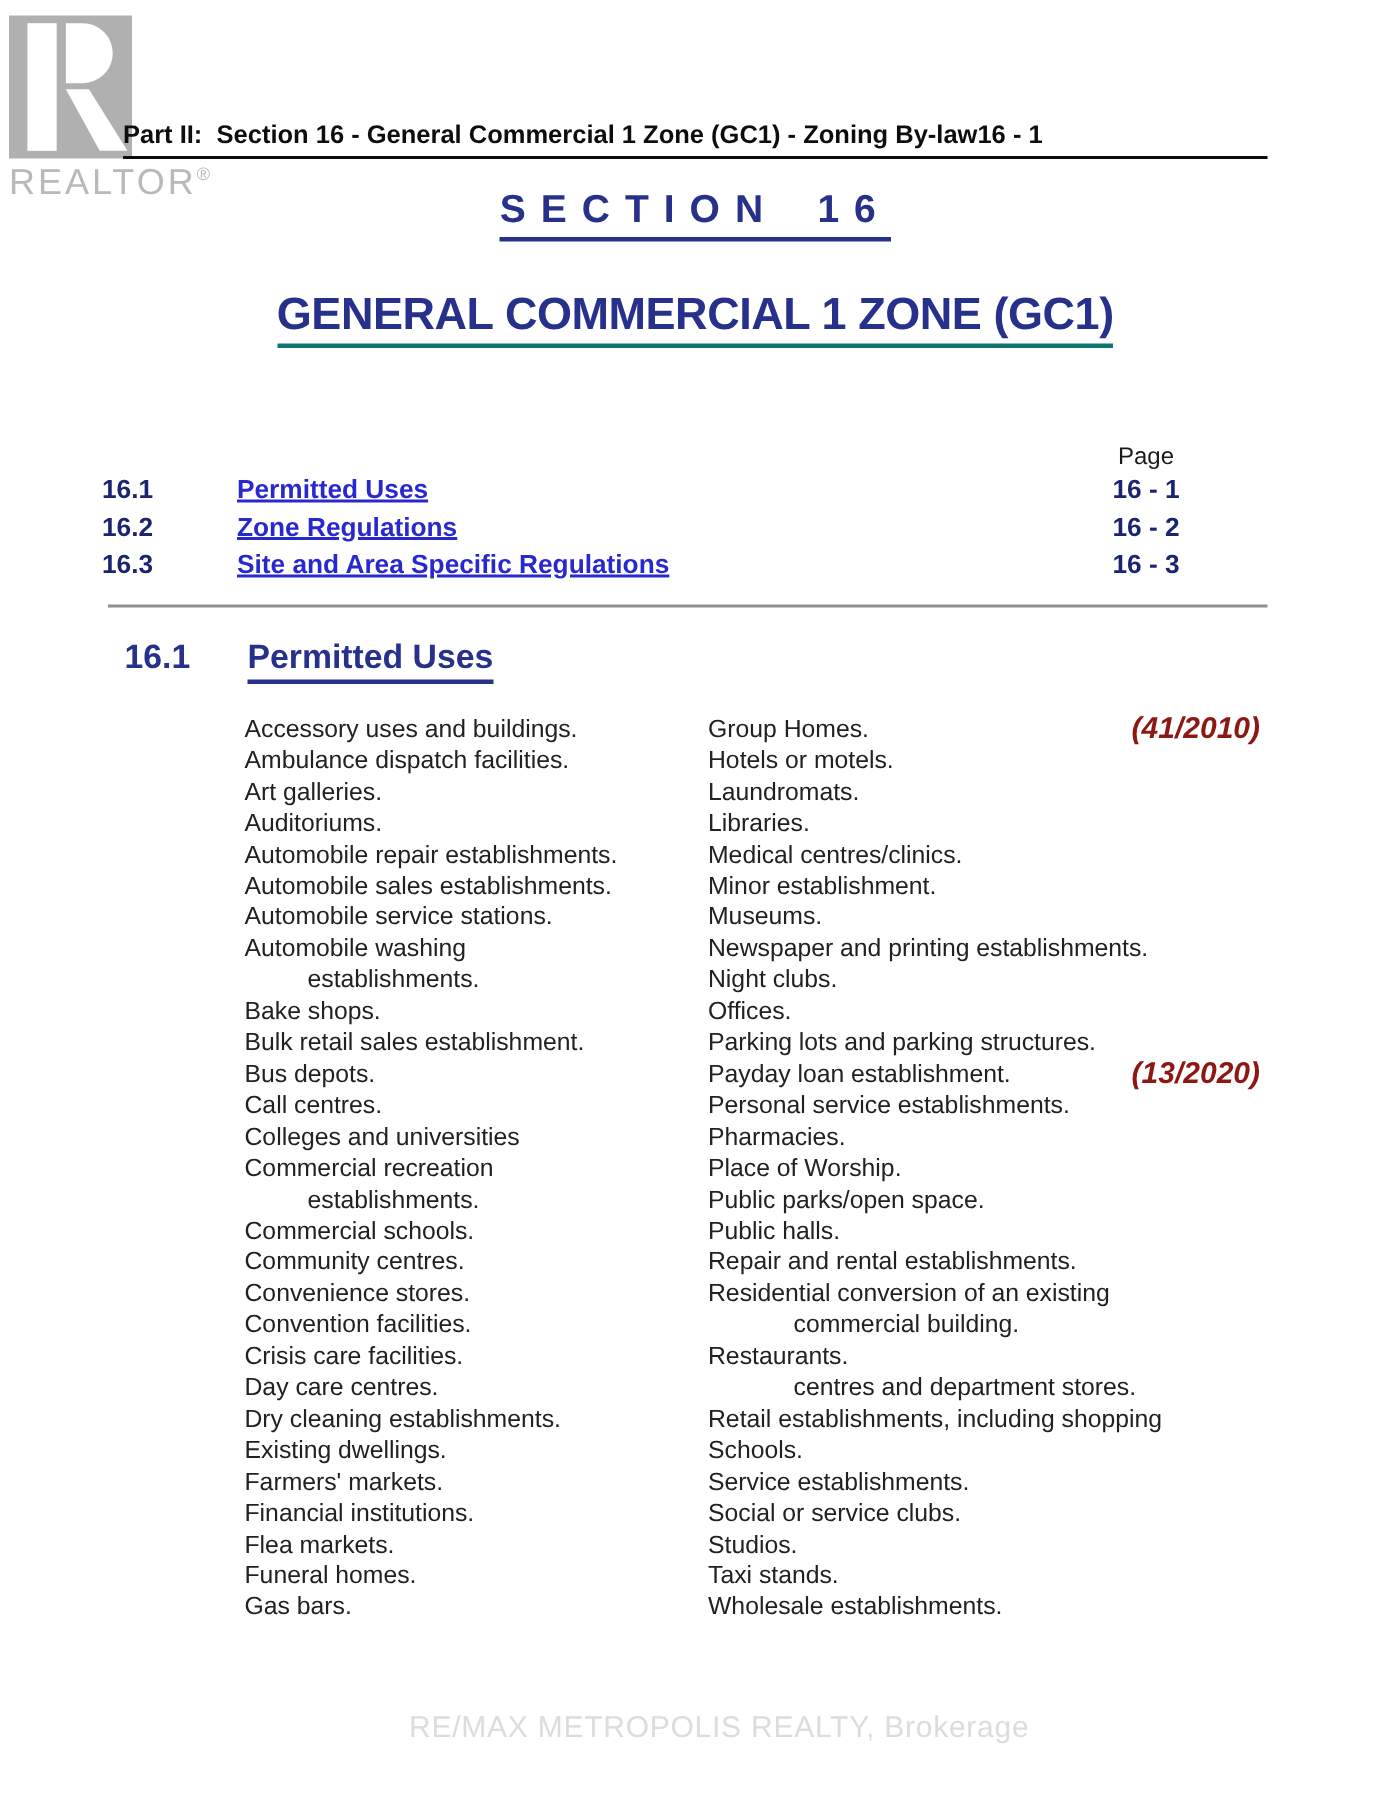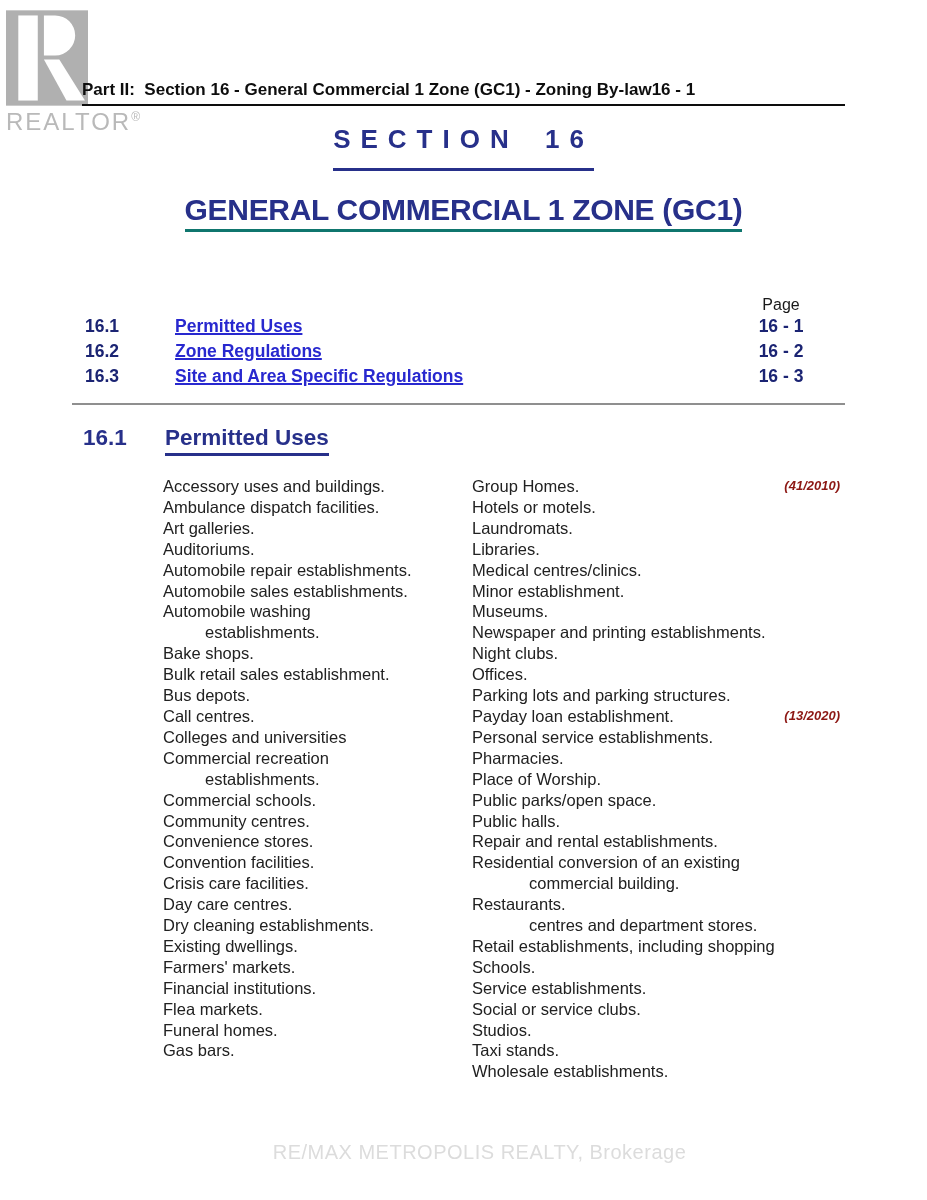--- a/index.html
+++ b/index.html
@@ -32,31 +32,31 @@
   }
   .header-title{white-space:pre;}
   .header-page{font-size:17px;}
 
   
   .section-title-wrap{position:absolute;left:0;top:124px;width:927px;text-align:center;z-index:1;}
   .section-title{
     display:inline-block;
     color:#27308a;font-weight:700;font-size:26px;
     letter-spacing:10px;word-spacing:9px;
-    border-bottom:3px solid #27308a;padding-bottom:13px;
+    border-bottom:3px solid #27308a;padding-bottom:3px;
   }
   .zone-title-wrap{position:absolute;left:0;top:193px;width:927px;text-align:center;z-index:1;}
   .zone-title{
     display:inline-block;
     color:#27308a;font-weight:700;font-size:30px;letter-spacing:-0.3px;
     border-bottom:3px solid #0f766e;padding-bottom:2px;
   }
 
   
-  .toc{position:absolute;left:85px;top:296px;width:731px;z-index:1;}
+  .toc{position:absolute;left:68px;top:296px;width:731px;z-index:1;}
   .toc-page-label{
     width:70px;margin-left:auto;text-align:center;
     font-size:16px;color:#1a1a1a;margin-bottom:2px;
   }
   .toc-row{display:flex;align-items:baseline;height:25px;font-size:17.5px;font-weight:700;}
   .toc-num{width:90px;color:#1b2473;}
   .toc-link{
     flex:1;color:#2828cf;text-decoration:underline;
     text-decoration-thickness:2px;cursor:pointer;
   }
@@ -79,21 +79,21 @@
   
   .uses{position:absolute;left:163px;top:476px;display:flex;z-index:1;}
   .col{font-size:16.5px;line-height:20.9px;color:#212121;}
   .col-left{width:309px;}
   .col-right{width:373px;}
   .use-line{position:relative;white-space:nowrap;}
   .col-left .use-line.indent{padding-left:42px;}
   .col-right .use-line.indent{padding-left:57px;}
   .annotation{
     position:absolute;right:5px;top:0;
-    color:#8c1713;font-weight:700;font-style:italic;font-size:13px;
+    color:#8c1713;font-weight:700;font-style:italic;font-size:20px;
   }
 
   
   .footer-watermark{
     position:absolute;left:0;top:1141px;width:927px;text-align:center;z-index:0;
     color:#dcdcdc;font-size:20px;letter-spacing:0.5px;margin-left:16px;
   }
 </style>
 </head>
 <body>
@@ -181,20 +181,24 @@
         <div class="use-line">
           <span class="use-text">Automobile repair establishments.</span>
           
         </div>
 
         <div class="use-line">
           <span class="use-text">Automobile sales establishments.</span>
           
         </div>
 
+        <div class="use-line">
+          <span class="use-text">Automobile service stations.</span>
+          
+        </div>
 
         <div class="use-line">
           <span class="use-text">Automobile washing</span>
           
         </div>
 
         <div class="use-line indent">
           <span class="use-text">establishments.</span>
           
         </div>

